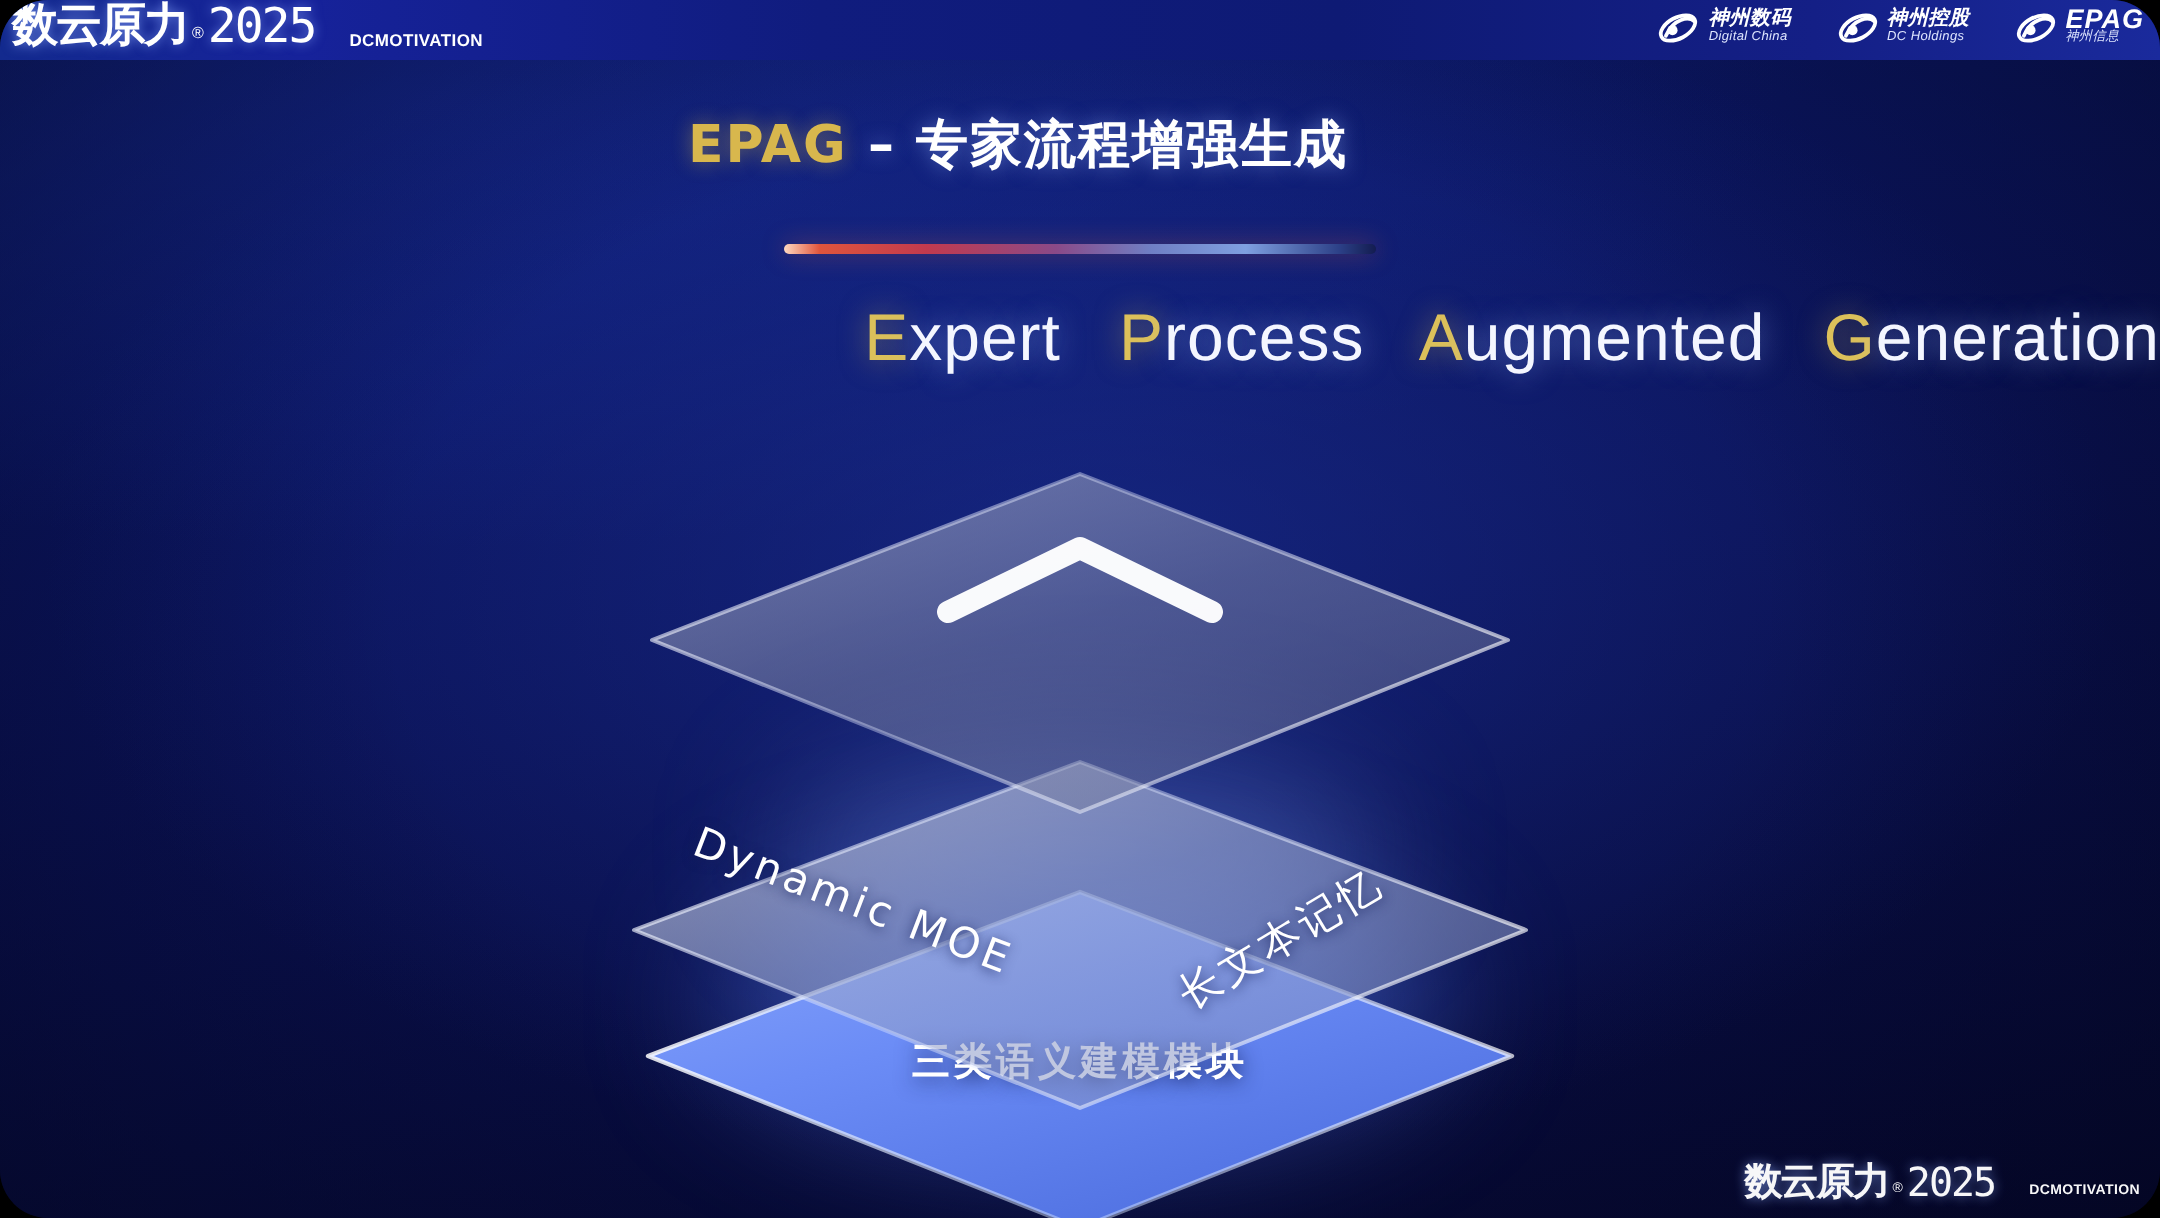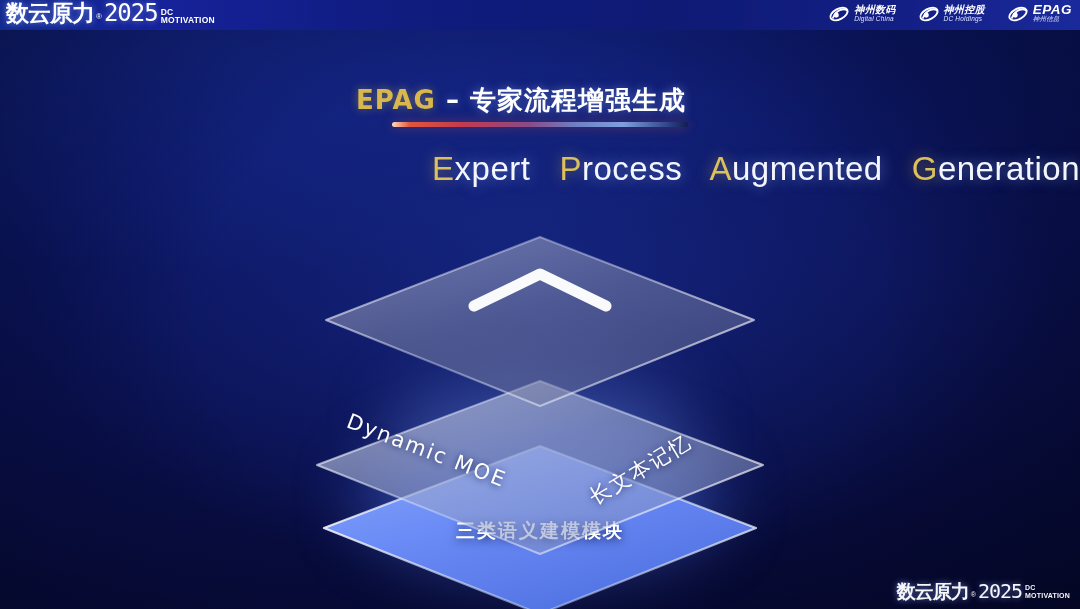--- a/index.html
+++ b/index.html
@@ -7,20 +7,21 @@
 
   #slide{
     position:relative;
     width:1080px;height:609px;
     overflow:hidden;
     font-family:"Liberation Sans","DejaVu Sans",sans-serif;
     background:
       radial-gradient(ellipse 720px 420px at 50% 46%, rgba(30,52,160,.55) 0%, rgba(14,26,100,0) 72%),
       radial-gradient(ellipse 900px 300px at 20% 8%, rgba(24,44,150,.55) 0%, rgba(10,20,85,0) 75%),
       linear-gradient(170deg,#0d1c72 0%, #0b1663 26%, #0a1152 52%, #080d42 74%, #06082f 100%);
+    border-radius: 24px;
   }
   
   #slide::after{
     content:"";position:absolute;inset:0;pointer-events:none;
     background:radial-gradient(ellipse 760px 520px at 50% 50%, rgba(0,0,0,0) 45%, rgba(2,4,24,.55) 100%);
   }
 
   
   .topbar{
     position:absolute;left:0;top:0;width:1080px;height:30px;
@@ -37,21 +38,21 @@
     font-family:"DejaVu Sans","Liberation Sans",sans-serif;
     text-shadow:0 0 6px rgba(140,170,255,.7);
   }
   .brand-reg{font-size:8px;line-height:16px;vertical-align:top;}
   .brand-year{
     font-size:24px;font-weight:normal;line-height:23px;letter-spacing:-1px;
     font-family:"DejaVu Sans Mono","Liberation Mono",monospace;
     text-shadow:0 0 6px rgba(140,170,255,.7);
   }
   .brand-dc{
-    display:flex;flex-direction:column;line-height:8px;margin-left:1px;margin-bottom:1px;
+    display:flex;line-height:8px;margin-left:15px;margin-bottom:1px;
   }
   .brand-dc .d1{font-size:8.5px;font-weight:bold;letter-spacing:.2px;}
   .brand-dc .d2{font-size:8.5px;font-weight:bold;letter-spacing:.2px;}
 
   .partners{
     position:absolute;right:8px;top:3px;display:flex;gap:22px;align-items:center;
   }
   .partner{display:flex;align-items:center;gap:4px;}
   .swirl{width:22px;height:22px;flex:0 0 22px;}
   .p-txt{display:flex;flex-direction:column;line-height:9.5px;color:#fff;font-style:italic;}
@@ -62,24 +63,24 @@
   
   .live-title{
     position:absolute;left:8px;top:52px;
     font-size:21px;font-weight:bold;color:#ffffff;white-space:nowrap;
     font-family:"DejaVu Sans","Liberation Sans",sans-serif;
     text-shadow:0 0 10px rgba(120,160,255,.6);
     letter-spacing:.5px;
     z-index:5;
   }
   .main-title{
-    position:absolute;left:356px;top:55px;
+    position:absolute;left:344px;top:55px;
     font-size:26px;font-weight:bold;white-space:nowrap;
     font-family:"DejaVu Sans","Liberation Sans",sans-serif;
-    letter-spacing:1px;z-index:5;margin-top:28px;
+    letter-spacing:1px;z-index:5;
   }
   .main-title .gold{color:#d8b74d;text-shadow:0 0 10px rgba(216,183,77,.45);}
   .main-title .wht{color:#ffffff;text-shadow:0 0 10px rgba(150,180,255,.5);}
 
   
   .divider{
     position:absolute;left:392px;top:122px;width:296px;height:5px;border-radius:3px;
     background:linear-gradient(90deg,#ffd9c0 0%,#e0553c 6%,#c23a4e 24%,#8a4a88 46%,#6f7fc4 62%,#7fa0e0 78%,#2b3f86 94%,#131c50 100%);
     box-shadow:0 0 12px rgba(200,90,70,.45);
     z-index:5;

